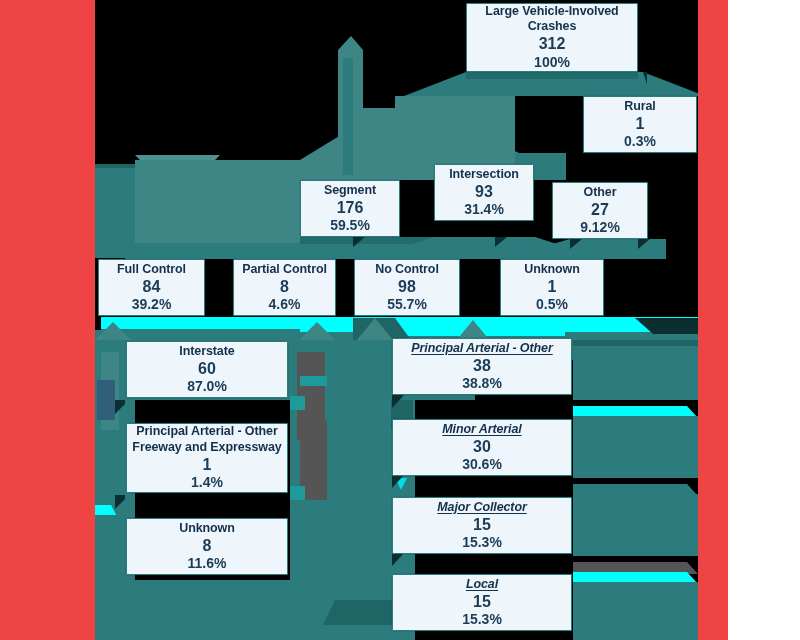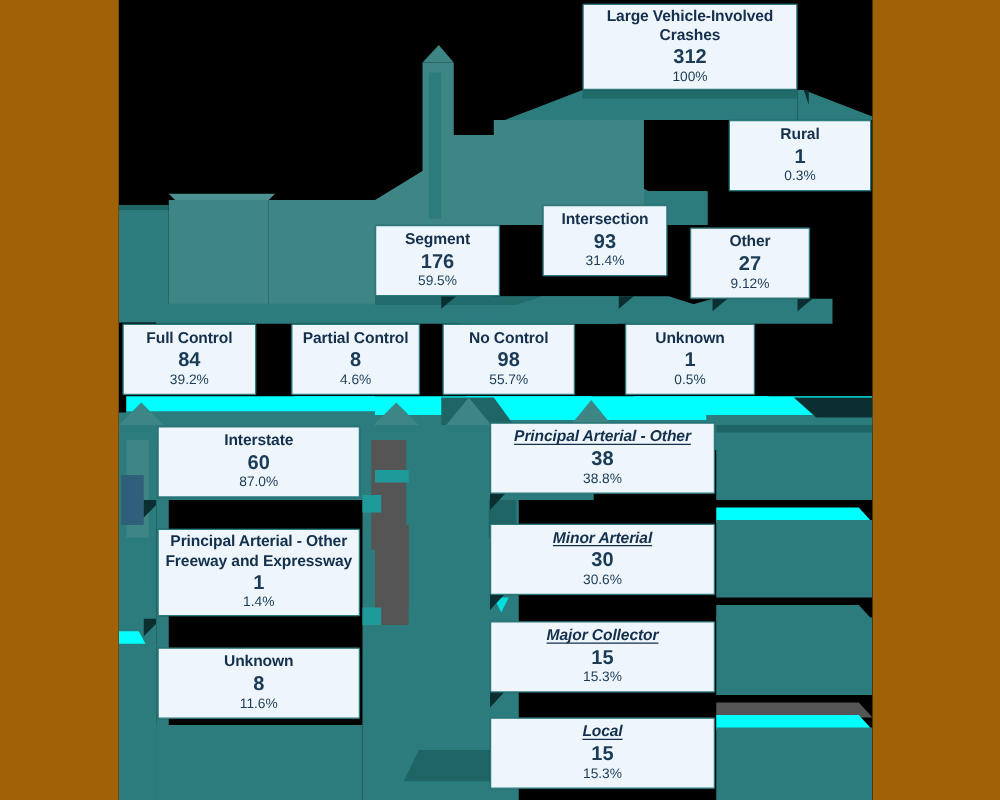--- a/index.html
+++ b/index.html
@@ -8,23 +8,23 @@
     background: #ffffff;
   }
   body {
     width: 800px;
     height: 640px;
     overflow: hidden;
     font-family: "Liberation Sans", sans-serif;
   }
   #stage {
     position: relative;
-    width: 800px;
-    height: 640px;
-    background: #a16207;
+    width: 728px;
+    height: 640px;
+    background: #ef4444;
   }
   
   #canvas {
     position: absolute;
     left: 95px;
     top: 0px;
     width: 603px;
     height: 640px;
     background: #000000;
     overflow: hidden;
@@ -67,23 +67,23 @@
     text-decoration: underline;
     text-underline-offset: 1.5px;
     font-style: italic;
   }
   .node .n-count {
     font-size: 16px;
     color: #1b3b56;
     font-weight: bold;
   }
   .node .n-pct {
-    font-size: 11px;
+    font-size: 14px;
     color: #1b3b56;
-    font-weight: normal;
+    font-weight: bold;
   }
 </style>
 </head>
 <body>
 
 <div id="stage">
 
   <div id="canvas">
 
     <svg id="flow-layer" viewBox="0 0 603 640" width="603" height="640" xmlns="http://www.w3.org/2000/svg" shape-rendering="geometricPrecision">

